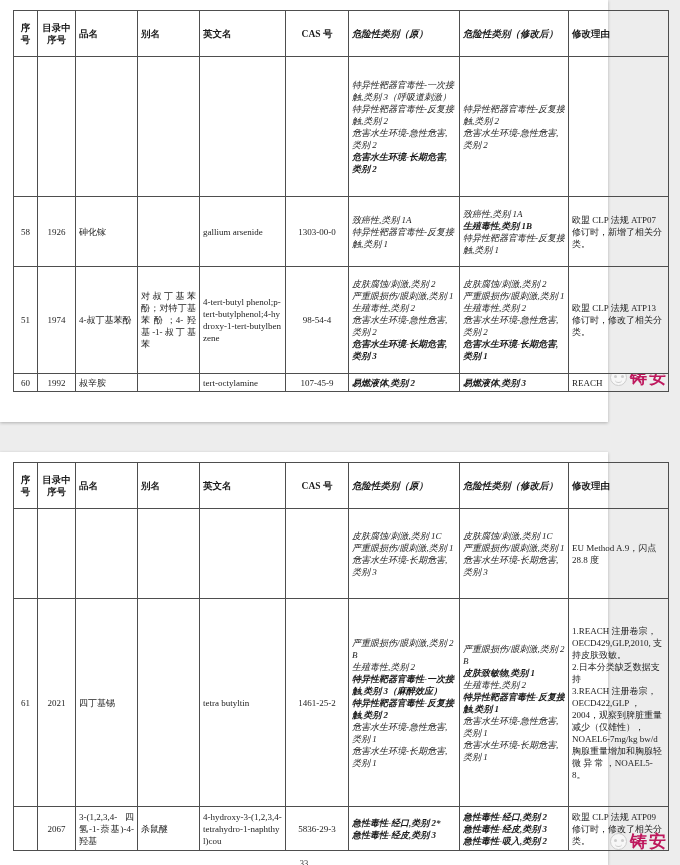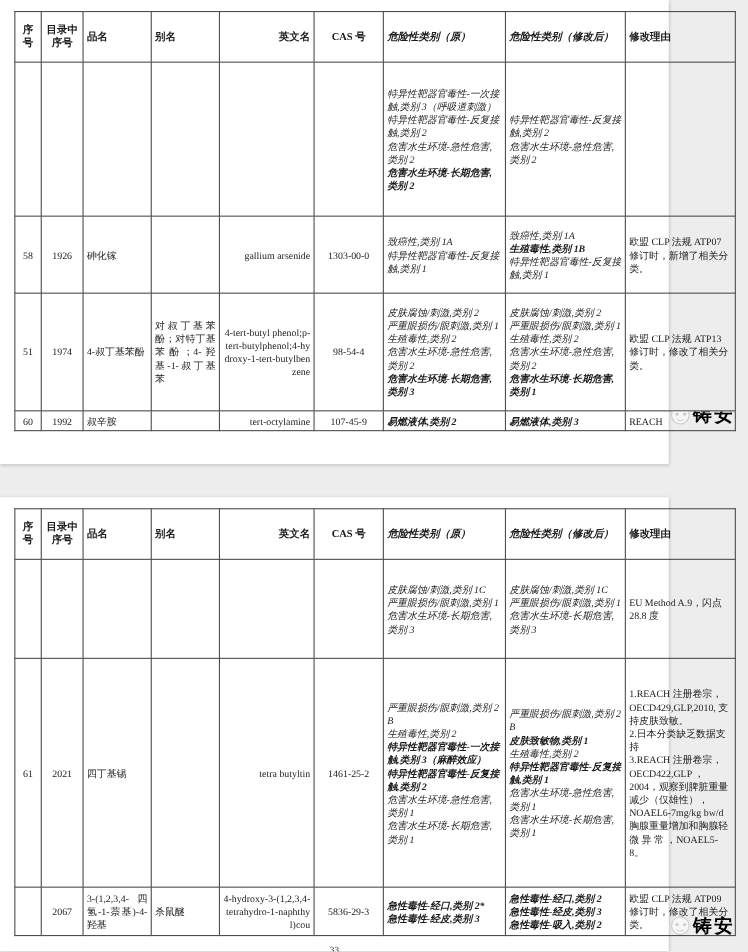--- a/index.html
+++ b/index.html
@@ -25,21 +25,21 @@
     vertical-align:middle;
     font-size:9px;
     line-height:12px;
     overflow:hidden;
   }
   thead tr{height:46px;}
   th{font-weight:bold;font-size:9.5px;text-align:center;line-height:12px;}
   .cellwrap{overflow:hidden;}
   .col-0,.col-1,.col-5{text-align:center;}
   .col-2,.col-3{text-align:justify;}
-  .col-4{text-align:right;word-break:break-all;}
+  .col-4{text-align:left;word-break:break-all;}
   .col-5{word-break:break-all;}
   .col-6,.col-7{text-align:left;position:relative;font-style:italic;}
   .col-8{text-align:left;position:relative;}
   .col-8 .cellwrap{white-space:pre-line;}
   .hz{word-break:break-all;}
   .bold{font-weight:bold;}
   .pagenum{
     text-align:center;font-size:8.5px;margin-top:7px;color:#333;
   }
   
@@ -54,21 +54,21 @@
   }
   .wm-face::before{
     content:"";position:absolute;width:3px;height:3px;border-radius:50%;
     background:#cdcdcd;left:3px;top:5px;box-shadow:7px 0 0 #cdcdcd;
   }
   .wm-face::after{
     content:"";position:absolute;left:4px;top:8px;width:7px;height:4px;
     border-bottom:1.5px solid #cdcdcd;border-radius:0 0 7px 7px;
   }
   .wm-text{
-    font-size:17px;font-weight:bold;color:#000000;letter-spacing:2px;
+    font-size:17px;font-weight:bold;color:#be185d;letter-spacing:2px;
     font-family:"Liberation Sans","DejaVu Sans",sans-serif;
   }
   .wm-r60{top:-5px;right:0px;}
   .wm-r62{bottom:0px;right:0px;}
 </style>
 </head>
 <body>
 
 <div class="page" id="page1">
   <table>

